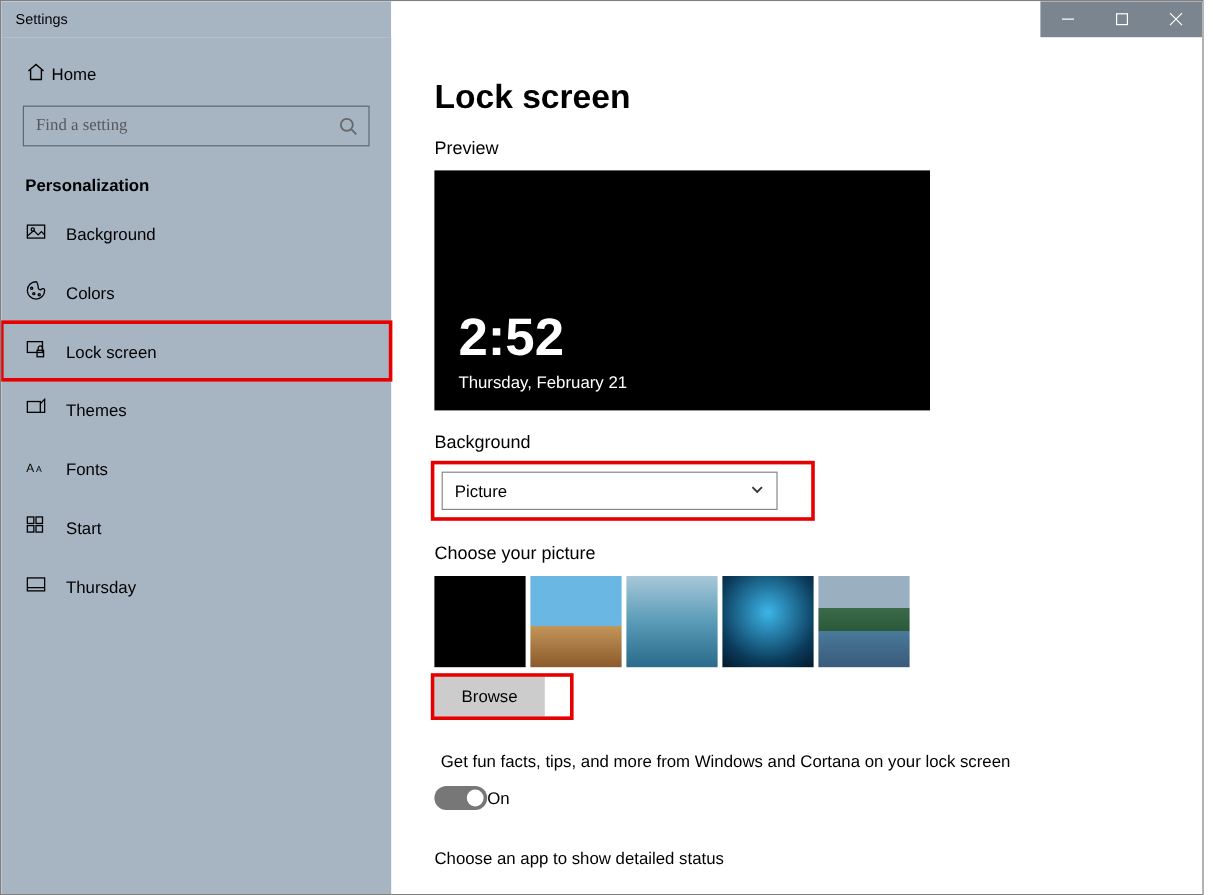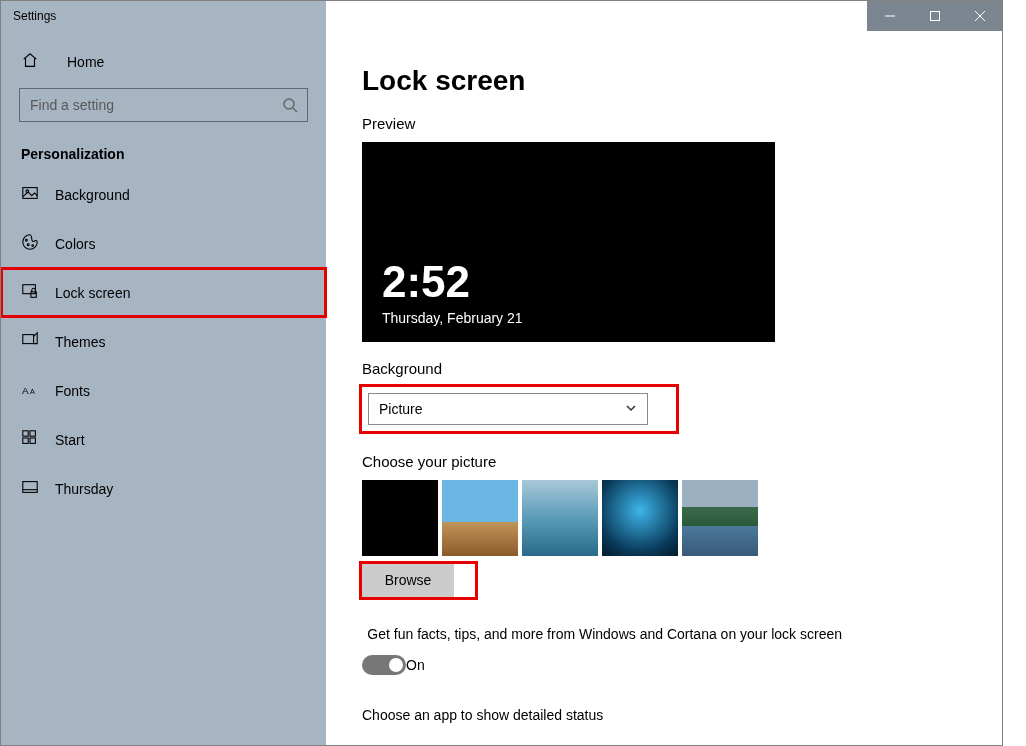--- a/index.html
+++ b/index.html
@@ -6,24 +6,24 @@
   html, body { margin:0; padding:0; font-family: "Segoe UI", Arial, sans-serif; font-size:14px; color:#000; }
   .window { width:1003px; height:746px; background:#fff; position:relative; overflow:hidden; border:1px solid #808080;}
   .titlebar { height:30px; display:flex; align-items:stretch; }
   .tb-left { flex:0 0 325px; background:#A7B4C2; display:flex; align-items:center; padding-left:12px; font-size:12px; color:#000;}
   .tb-right { flex:1; background:#fff; display:flex; justify-content:flex-end;}
   .wbtns { display:flex; background:#7A8590;}
   .wbtn { width:45px; display:flex; align-items:center; justify-content:center; color:#fff;}
   .wbtn svg { width:12px; height:12px; stroke:#fff; stroke-width:1; fill:none;}
   .body { display:flex; height:calc(100% - 30px);}
   .sidebar { width:325px; background:#A7B4C2; padding:10px 0;}
-  .home { display:flex; align-items:center; gap:28px; padding:10px 20px; font-size:14px;text-align:right;}
+  .home { display:flex; align-items:center; gap:4px; padding:10px 20px; font-size:14px;text-align:right;}
   .home svg { width:18px; height:18px; stroke:#000; fill:none; stroke-width:1.3;}
   .searchwrap { margin:6px 18px 18px 18px;}
-  .search { width:100%; height:34px; border:1px solid #5A6A78; background:#A7B4C2; padding:0 34px 0 10px; font-size:14px; color:#000000;}
+  .search { width:100%; height:34px; border:1px solid #5A6A78; background:#A7B4C2; padding:0 34px 0 10px; font-size:14px; color:#000000;font-family:Liberation Serif, serif;}
   .search::placeholder { color:#585858;}
   .searchwrap { position:relative;}
   .searchicon { position:absolute; right:10px; top:9px; width:16px; height:16px; stroke:#666; fill:none; stroke-width:1.5;}
   .category { padding:6px 20px 8px 20px; font-weight:600; font-size:14px;}
   .navitem { display:flex; align-items:center; gap:16px; padding:14px 20px; font-size:14px; cursor:pointer;}
   .navitem svg { width:18px; height:18px; stroke:#000; fill:none; stroke-width:1.2;}
   .navitem.highlight { outline:3px solid #E60000; outline-offset:-2px;}
   .main { flex:1; padding:20px 36px; overflow:auto;}
   h1 { font-weight:600; font-size:28px; margin:14px 0 18px 0;}
   .section-label { font-size:15px; margin:0 0 10px 0;}

